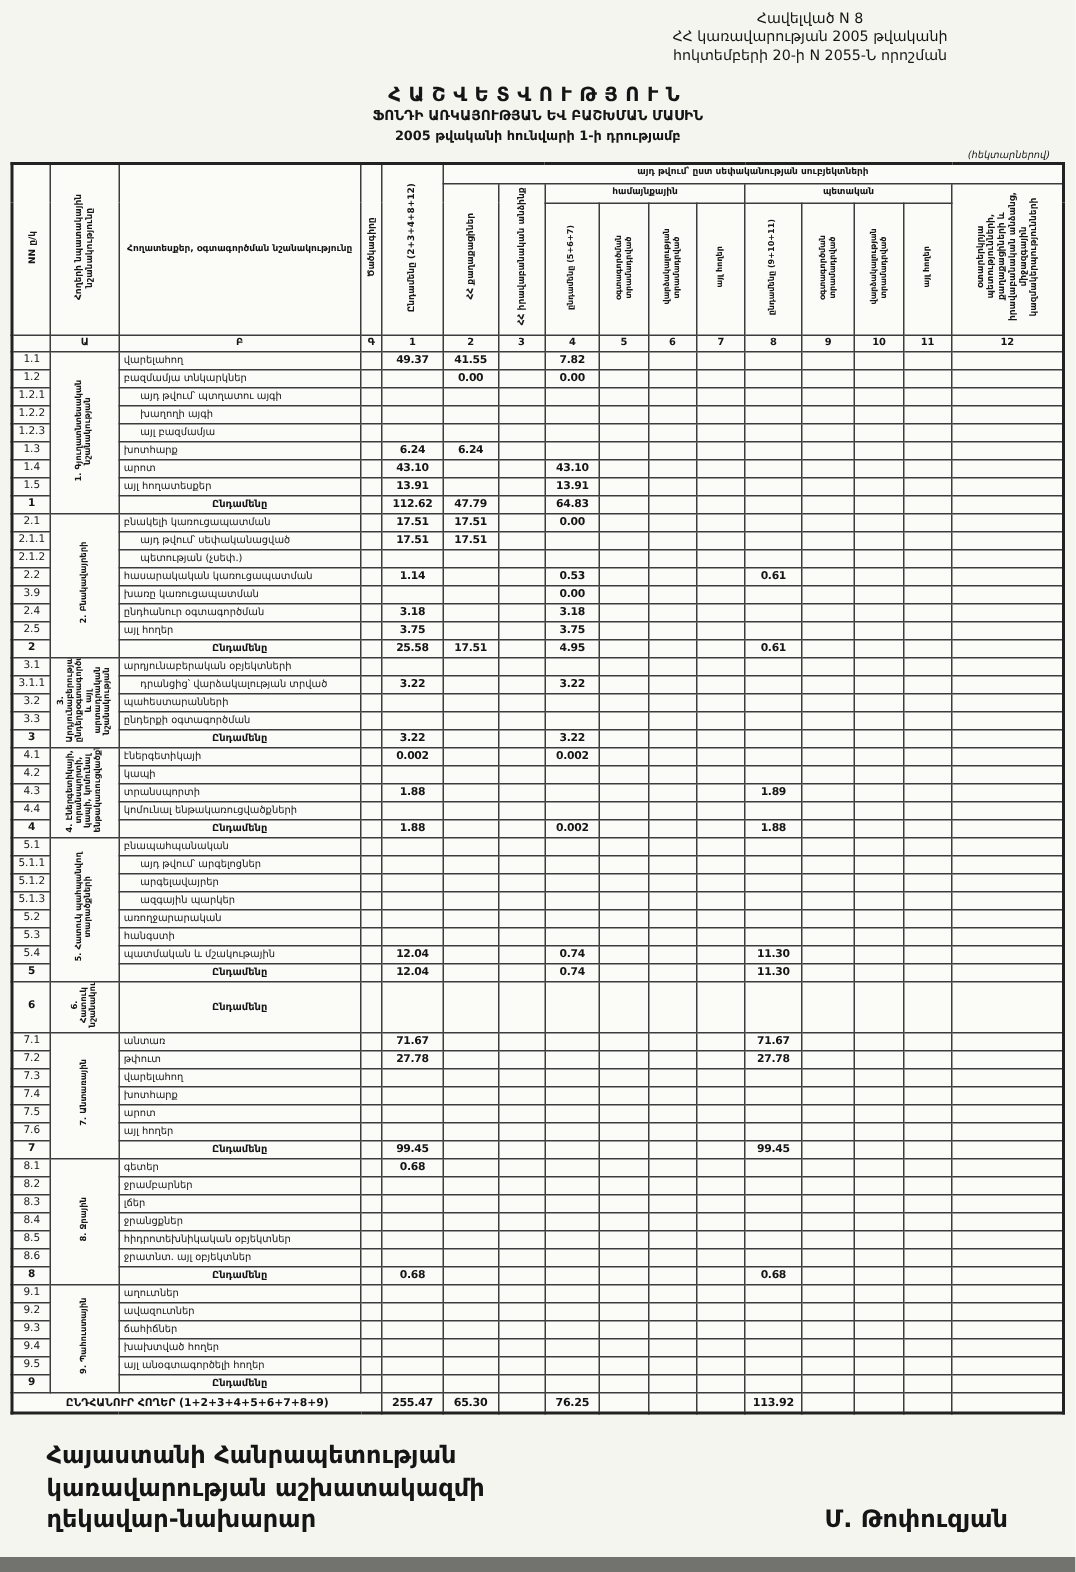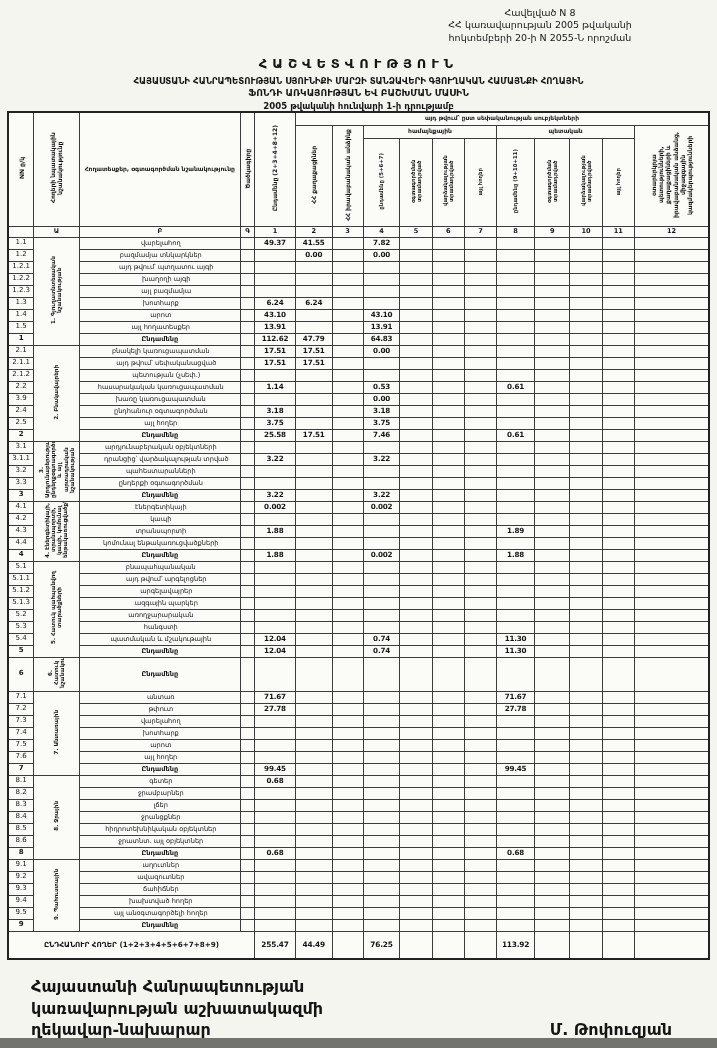--- a/index.html
+++ b/index.html
@@ -43,29 +43,29 @@
 
   .vert {
     writing-mode:vertical-rl; transform:rotate(180deg);
     display:inline-block; line-height:1.2;
   }
   .vt { max-height:108px; }
   .vm { max-height:94px; }
   .vs { max-height:82px; }
 
   tbody td { height:12px; font-size:7px; line-height:1.05; text-align:center; vertical-align:middle; }
-  td.name { text-align:center; padding-left:3px; font-size:6.6px; white-space:nowrap; }
+  td.name { text-align:left; padding-left:3px; font-size:6.6px; white-space:nowrap; }
   td.name.ind { padding-left:14px; }
   td.name.ctr { text-align:center; padding-left:1px; }
   td.val { font-size:7.2px; font-weight:bold; letter-spacing:-0.2px; }
   td.gc { text-align:center; vertical-align:middle; font-size:5.6px; padding:0; }
   td.gc .vert { font-weight:600; line-height:1.1; }
   tr.total td { font-weight:bold; }
   tr.tall td { height:34px; }
-  tr.grand td { font-weight:bold; font-size:7.4px; height:28px; }
+  tr.grand td { font-weight:bold; font-size:7.4px; height:14px; }
   tr.grand td.glabel { text-align:center; font-size:7.2px; }
 
   .footer {
     display:flex; justify-content:space-between; align-items:flex-end;
     margin:16px 38px 0 24px;
     font-weight:bold; font-size:16px; line-height:1.35;
   }
   .scan-edge {
     position:absolute; left:0; right:0; bottom:0; height:10px;
     background:#72726e;
@@ -77,25 +77,25 @@
 <div class="page">
 
   <div class="appendix">
     <div>Հավելված N 8</div>
     <div>ՀՀ կառավարության 2005 թվականի</div>
     <div>հոկտեմբերի 20-ի N 2055-Ն որոշման</div>
   </div>
 
   <div class="titleblock">
     <div class="t1">ՀԱՇՎԵՏՎՈՒԹՅՈՒՆ</div>
-    <div class="t2">ՀԱՅԱՍՏԱՆԻ ՀԱՆՐԱՊԵՏՈՒԹՅԱՆ ՍՅՈՒՆԻՔԻ ՄԱՐԶԻ ՏԱՆՁԱՎԵՐԻ ԳՅՈՒՂԱԿԱՆ ՀԱՄԱՅՆՔԻ ՀՈՂԱՅԻՆ</div>
     <div class="t3">ՖՈՆԴԻ ԱՌԿԱՅՈՒԹՅԱՆ ԵՎ ԲԱՇԽՄԱՆ ՄԱՍԻՆ</div>
     <div class="t4">2005 թվականի հունվարի 1-ի դրությամբ</div>
   </div>
 
+  <div class="units">(հեկտարներով)</div>
 
   <table>
     <colgroup>
       <col style="width:24px">
         <col style="width:42px">
         <col style="width:150px">
         <col style="width:13px">
       <col style="width:38px">
         <col style="width:34px">
         <col style="width:29px">
@@ -429,21 +429,21 @@
           <td class="val"></td>
           <td class="val"></td>
         </tr>
         <tr class="total">
           <td>2</td>
           <td class="name ctr">Ընդամենը</td>
           <td></td>
           <td class="val">25.58</td>
           <td class="val">17.51</td>
           <td class="val"></td>
-          <td class="val">7.46</td>
+          <td class="val">4.95</td>
           <td class="val"></td>
           <td class="val"></td>
           <td class="val"></td>
           <td class="val">0.61</td>
           <td class="val"></td>
           <td class="val"></td>
           <td class="val"></td>
           <td class="val"></td>
         </tr>
         <tr class="">
@@ -1112,21 +1112,21 @@
           <td class="val"></td>
           <td class="val"></td>
           <td class="val"></td>
           <td class="val"></td>
           <td class="val"></td>
           <td class="val"></td>
         </tr>
         <tr class="grand">
           <td class="glabel" colspan="4">ԸՆԴՀԱՆՈՒՐ ՀՈՂԵՐ (1+2+3+4+5+6+7+8+9)</td>
           <td class="val">255.47</td>
-          <td class="val">44.49</td>
+          <td class="val">65.30</td>
           <td class="val"></td>
           <td class="val">76.25</td>
           <td class="val"></td>
           <td class="val"></td>
           <td class="val"></td>
           <td class="val">113.92</td>
           <td class="val"></td>
           <td class="val"></td>
           <td class="val"></td>
           <td class="val"></td>

